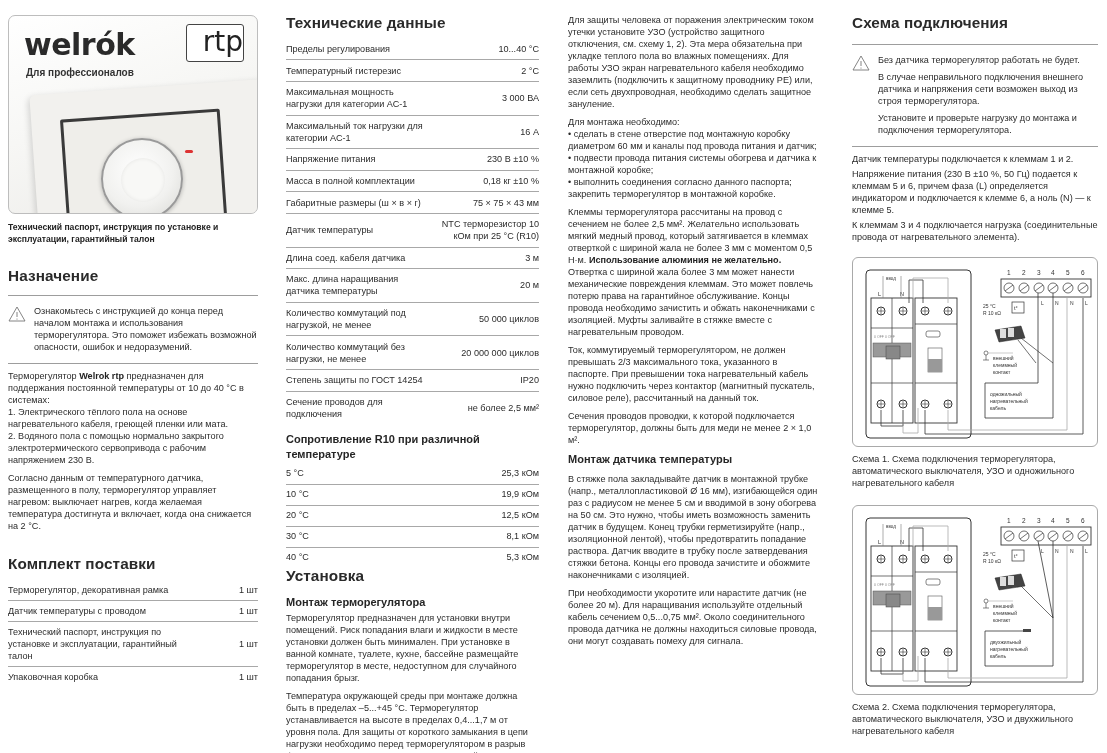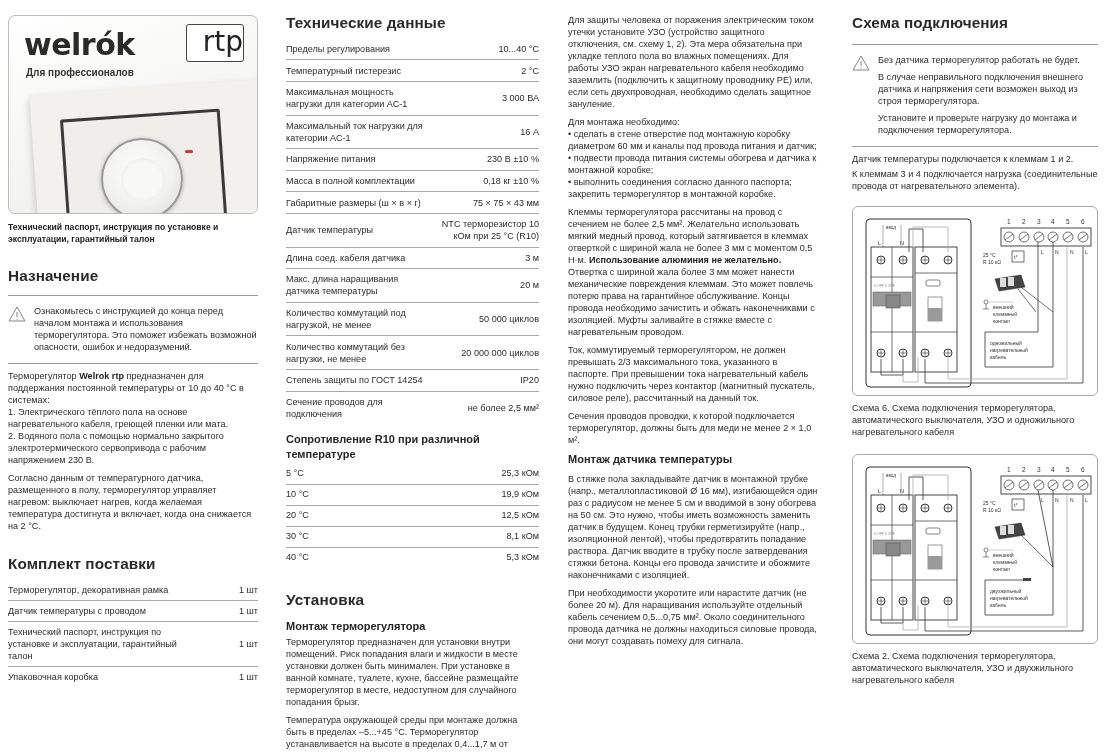--- a/index.html
+++ b/index.html
@@ -42,21 +42,21 @@
   table.spec td { padding: 3px 0 3px 0; border-bottom: 1px solid #a8a8a8; vertical-align: middle; }
   table.spec tr:last-child td { border-bottom: none; }
   table.spec td.v { text-align: right; white-space: nowrap; }
   table.spec.kit td { padding: 4px 0; }
   table.spec.tech td { padding: 4.3px 0; }
   table.spec.r10 td { padding: 3px 0 5px 0; }
 
   h2.sub { font-size: 11px; font-weight: bold; color: #262626; margin-top: 8px; }
 
   #col2 h1.sec.first { margin-top: 15px; }
-  #col2 h1.sec.second { margin-top: 24px; }
+  #col2 h1.sec.second { }
 
   #col3 p.para:first-child { margin-top: 14px; }
 
   #col4 h1.sec.first { margin-top: 15px; }
   .diagram { border: 1px solid #a9a9a9; border-radius: 6px; margin-top: 10px; background: #fff; }
   .diag-caption { margin-top: 6px; }
 </style>
 </head>
 <body>
 
@@ -227,20 +227,21 @@
           <circle cx="9" cy="13" r="0.6" fill="#777"></circle>
         </svg>
     </span>
     <div class="warn-text">
       <p>Без датчика терморегулятор работать не будет.</p>
       <p>В случае неправильного подключения внешнего датчика и напряжения сети возможен выход из строя терморегулятора.</p>
       <p>Установите и проверьте нагрузку до монтажа и подключения терморегулятора.</p>
     </div>
   </div>
   <p class="para">Датчик температуры подключается к клеммам 1 и 2.</p>
+  <p class="para tight">Напряжение питания (230 В ±10 %, 50 Гц) подается к клеммам 5 и 6, причем фаза (L) определяется индикатором и подключается к клемме 6, а ноль (N) — к клемме 5.</p>
   <p class="para tight">К клеммам 3 и 4 подключается нагрузка (соединительные провода от нагревательного элемента).</p>
 
   <div class="diagram" style="height:190px; margin-top:14px">
     <svg width="244" height="188" viewBox="0 0 244 188" font-family="Liberation Sans, sans-serif" font-size="5.5" fill="#333">
       <rect x="13" y="12" width="105" height="168" rx="4" fill="none" stroke="#333" stroke-width="1"></rect>
 
       <rect x="18" y="40" width="42" height="125" fill="#fff" stroke="#333" stroke-width="0.9"></rect>
       <line x1="39" y1="40" x2="39" y2="165" stroke="#333" stroke-width="0.7"></line>
       <line x1="18" y1="70" x2="60" y2="70" stroke="#333" stroke-width="0.7"></line>
       <line x1="18" y1="125" x2="60" y2="125" stroke="#333" stroke-width="0.7"></line>
@@ -338,21 +339,21 @@
       <g font-size="5">
         <text x="140" y="102">внешний</text>
         <text x="140" y="109">клеммный</text>
         <text x="140" y="116">контакт</text>
         <text x="137" y="138">одножильный</text>
         <text x="137" y="145">нагревательный</text>
         <text x="137" y="152">кабель</text>
       </g>
     </svg>
   </div>
-  <p class="diag-caption">Схема 6. Схема подключения терморегулятора, автоматического выключателя, УЗО и одножильного нагревательного кабеля</p>
+  <p class="diag-caption">Схема 1. Схема подключения терморегулятора, автоматического выключателя, УЗО и одножильного нагревательного кабеля</p>
 
   <div class="diagram" style="height:190px; margin-top:16px">
     <svg width="244" height="188" viewBox="0 0 244 188" font-family="Liberation Sans, sans-serif" font-size="5.5" fill="#333">
       <rect x="13" y="12" width="105" height="168" rx="4" fill="none" stroke="#333" stroke-width="1"></rect>
       <rect x="18" y="40" width="42" height="125" fill="#fff" stroke="#333" stroke-width="0.9"></rect>
       <line x1="39" y1="40" x2="39" y2="165" stroke="#333" stroke-width="0.7"></line>
       <line x1="18" y1="70" x2="60" y2="70" stroke="#333" stroke-width="0.7"></line>
       <line x1="18" y1="125" x2="60" y2="125" stroke="#333" stroke-width="0.7"></line>
       <rect x="20" y="85" width="38" height="14" fill="#999" stroke="#555" stroke-width="0.5"></rect>
       <rect x="33" y="88" width="14" height="13" fill="#888" stroke="#444" stroke-width="0.5"></rect>

